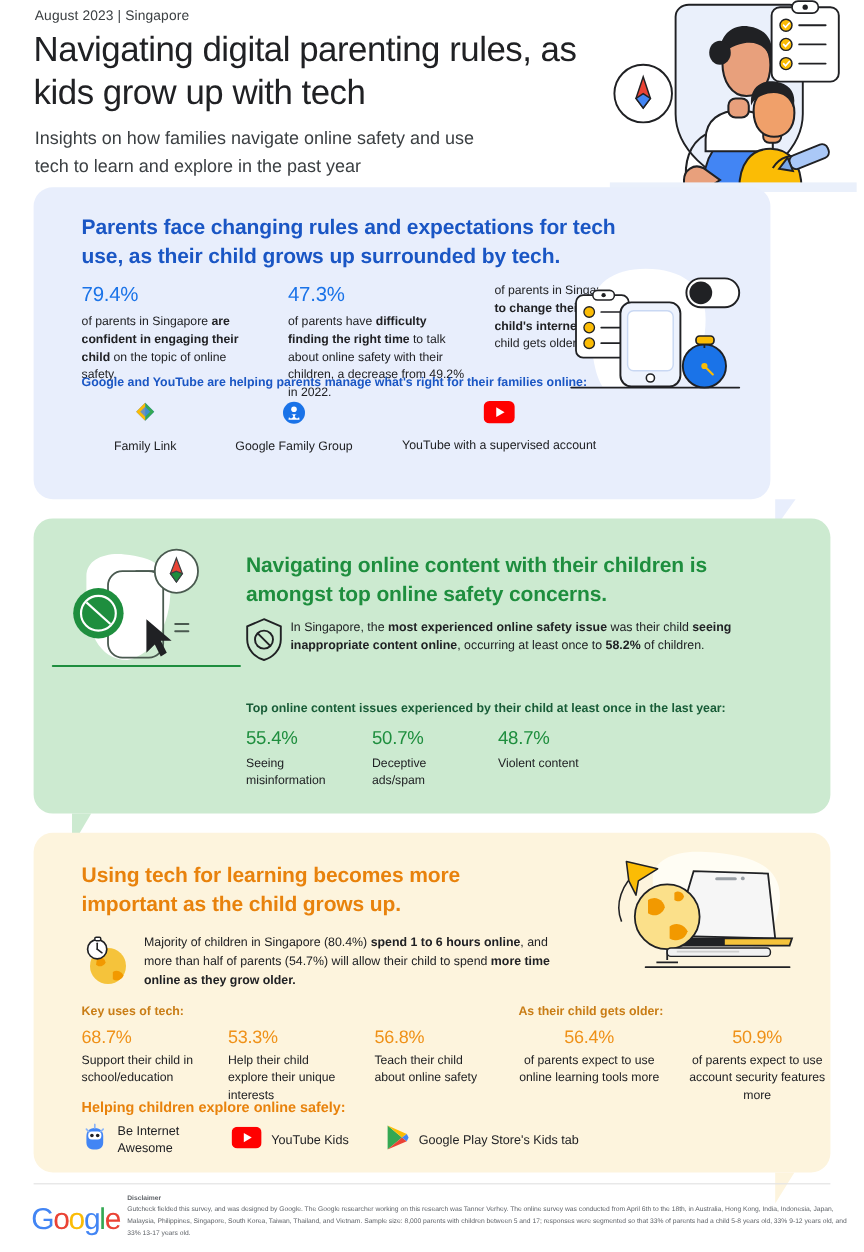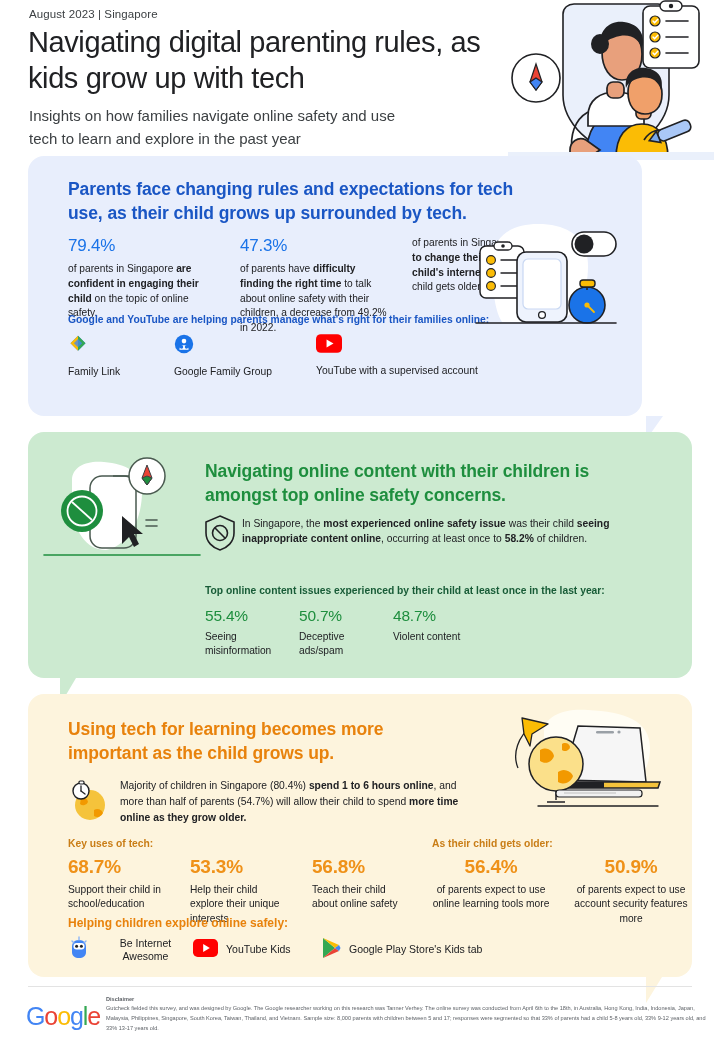--- a/index.html
+++ b/index.html
@@ -66,21 +66,21 @@
   .bstat:last-child { margin-right:0; }
   .bnum { font-size:17px; color:#1a73e8; margin-bottom:6px; letter-spacing:-0.2px; }
   .bdesc { font-size:10.2px; line-height:1.45; color:#202124; }
   .bdesc b { font-weight:700; }
 
   .blue-logos-label {
     position:absolute; left:40px; top:158px;
     font-size:10.3px; font-weight:700; color:#1a56c4;
   }
   .logo-row { position:absolute; left:40px; top:178px; display:flex; }
-  .logo-item { display:flex; flex-direction:column; gap:8px; }
+  .logo-item { display:flex; flex-direction:column; gap:8px;align-items:center; }
   .logo-item .lbl { font-size:10.3px; color:#202124; }
   .li-1 { width:106px; }
   .li-2 { width:142px; }
   .li-3 { width:200px; }
 
   .blue-art { position:absolute; right:20px; top:66px; width:150px; height:112px; }
 
   
   .green-art { position:absolute; left:14px; top:22px; width:160px; height:112px; }
   .green-title {
@@ -90,21 +90,21 @@
   .green-note {
     position:absolute; left:214px; top:84px; width:390px;
     font-size:10.3px; line-height:1.5; color:#202124;
   }
   .green-note b { font-weight:700; }
   .shield-mini { position:absolute; left:176px; top:82px; width:32px; height:38px; }
   .green-sub {
     position:absolute; left:177px; top:153px;
     font-size:10.3px; font-weight:700; color:#185c37;
   }
-  .green-stats { position:absolute; left:177px; top:175px; display:flex; }
+  .green-stats { position:absolute; left:177px; top:175px; display:flex;gap:11px; }
   .gstat { width:72px; margin-right:22px; }
   .gnum { font-size:15.5px; color:#1e8e3e; margin-bottom:5px; letter-spacing:-0.2px; }
   .gdesc { font-size:10.2px; line-height:1.4; color:#202124; }
 
   
   .yellow-title {
     position:absolute; left:40px; top:24px; width:380px;
     font-size:17.5px; line-height:1.35; color:#e8820c; letter-spacing:-0.1px;
   }
   .clock-mini { position:absolute; left:40px; top:86px; width:42px; height:42px; }
@@ -116,28 +116,28 @@
   .yellow-art { position:absolute; right:12px; top:12px; width:180px; height:110px; }
 
   .y-label-left  { position:absolute; left:40px; top:144px; font-size:10.3px; font-weight:700; color:#c97d16; }
   .y-label-right { position:absolute; left:404px; top:144px; font-size:10.3px; font-weight:700; color:#c97d16; }
 
   .y-stats-left  { position:absolute; left:40px; top:162px; display:flex; }
   .y-stats-right { position:absolute; left:404px; top:162px; display:flex; }
   .ystat { margin-right:22px; }
   .ystat-l { width:100px; }
   .ystat-r { width:118px;text-align:center; }
-  .ynum { font-size:19px; color:#ef9118; margin-bottom:5px; letter-spacing:-0.2px;font-weight:bold; }
+  .ynum { font-size:15px; color:#ef9118; margin-bottom:5px; letter-spacing:-0.2px; }
   .ydesc { font-size:10.2px; line-height:1.42; color:#202124; }
 
   .y-safe-label { position:absolute; left:40px; top:222px; font-size:12px; font-weight:700; color:#e8820c; }
   .y-logo-row { position:absolute; left:40px; top:242px; display:flex; align-items:center; }
   .ylogo { display:flex; align-items:center; gap:8px; }
   .ylogo .lbl2 { font-size:10.5px; line-height:1.25; color:#202124; }
-  .yl-1 { width:125px;text-align:center; }
+  .yl-1 { width:125px; }
   .yl-2 { width:128px; }
   .yl-3 { width:200px; }
 
   
   .footer { position:absolute; left:0; top:986px; width:720px; height:57px; }
   .hr { position:absolute; left:28px; top:0; width:664px; height:1px; background:#e3e3e3; }
   .glogo { position:absolute; left:26px; top:16px; font-size:25px; letter-spacing:-1.1px; font-family:"Liberation Sans", sans-serif; }
   .glogo span { font-weight:400; }
   .disc-title { position:absolute; left:106px; top:10px; font-size:5.6px; color:#5f6368; font-weight:700; }
   .disc-body  { position:absolute; left:106px; top:18px; width:600px; font-size:5.6px; line-height:1.75; color:#5f6368; }

